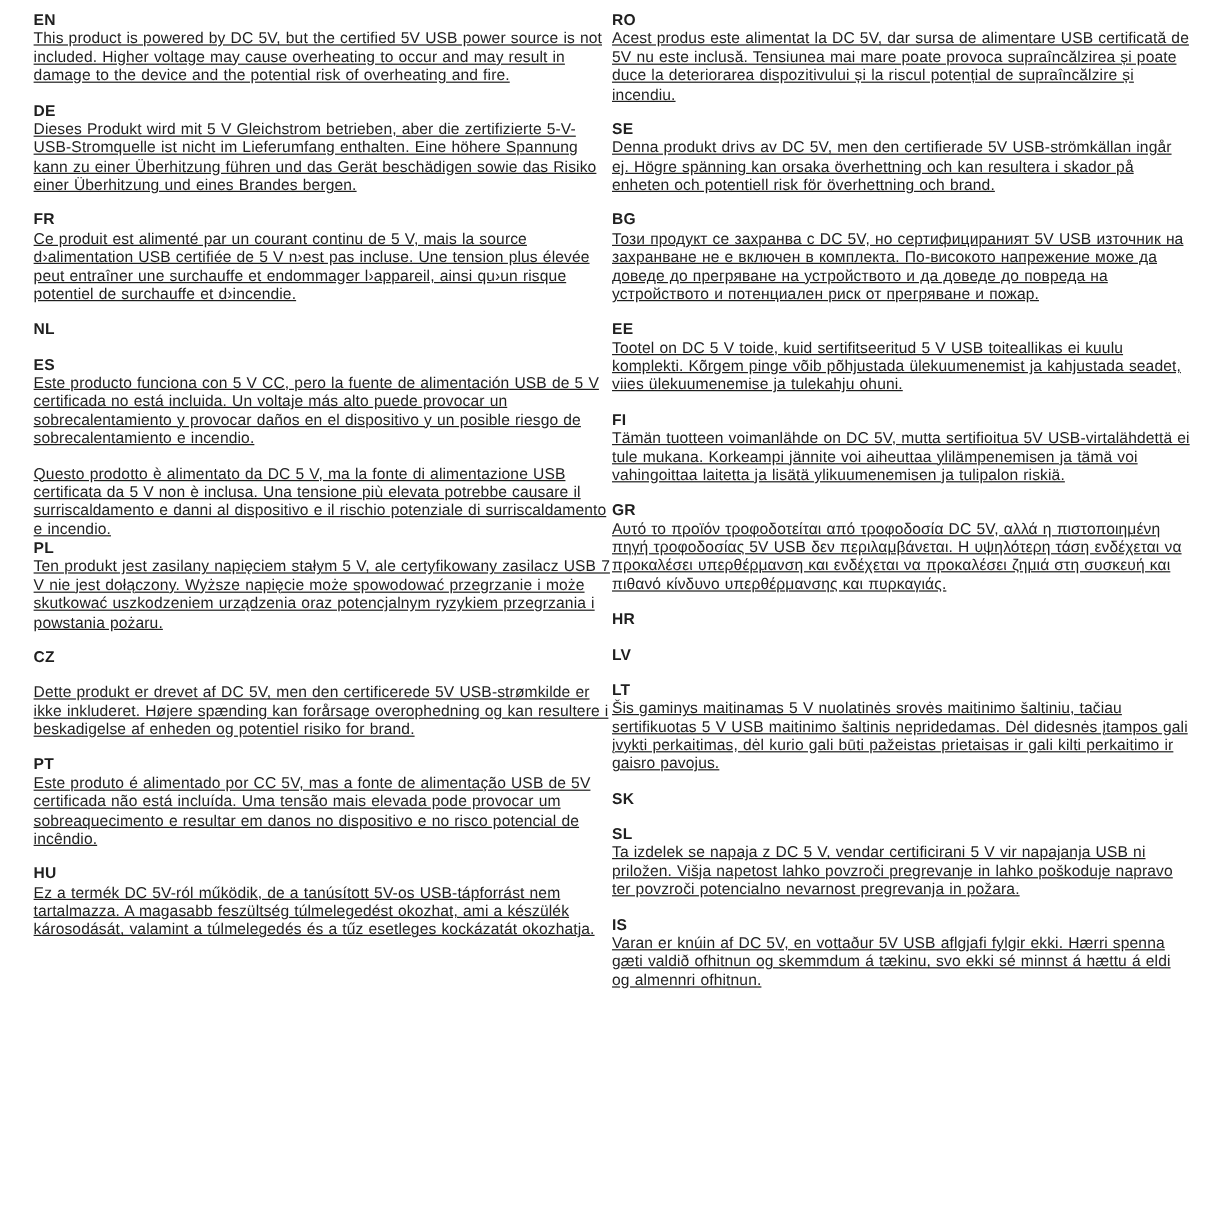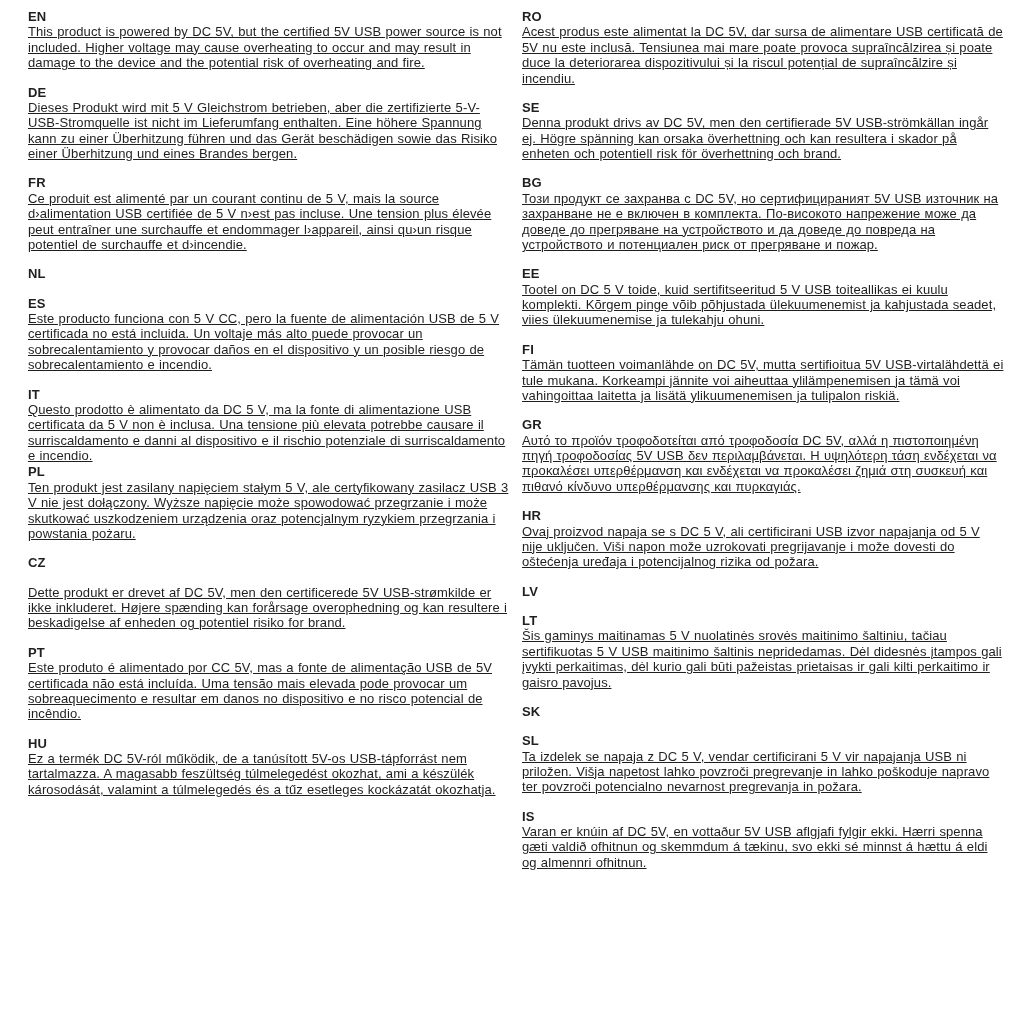--- a/index.html
+++ b/index.html
@@ -9,21 +9,21 @@
     height: 1024px;
     background: #ffffff;
     overflow: hidden;
   }
   .page {
     box-sizing: border-box;
     width: 1024px;
     height: 1024px;
     padding: 9px 8px 0 28px;
     display: flex;
-    gap: 12px;
+    gap: 0;
     font-family: "Liberation Sans", "DejaVu Sans", sans-serif;
     color: #1f1f1f;
     background: #ffffff;
   }
   .col {
     width: 482px;
     flex: 0 0 482px;
   }
   .lang-block {
     margin: 0 0 14px 0;
@@ -66,26 +66,25 @@
       <p class="lang-text">Ce produit est alimenté par un courant continu de 5 V, mais la source d›alimentation USB certifiée de 5 V n›est pas incluse. Une tension plus élevée peut entraîner une surchauffe et endommager l›appareil, ainsi qu›un risque potentiel de surchauffe et d›incendie.</p>
     </section>
     <section class="lang-block">
       <h2 class="lang-code">NL</h2>
     </section>
     <section class="lang-block">
       <h2 class="lang-code">ES</h2>
       <p class="lang-text">Este producto funciona con 5 V CC, pero la fuente de alimentación USB de 5 V certificada no está incluida. Un voltaje más alto puede provocar un sobrecalentamiento y provocar daños en el dispositivo y un posible riesgo de sobrecalentamiento e incendio.</p>
     </section>
     <section class="lang-block tight">
-      <h2 class="lang-code">IT</h2>
       <p class="lang-text">Questo prodotto è alimentato da DC 5 V, ma la fonte di alimentazione USB certificata da 5 V non è inclusa. Una tensione più elevata potrebbe causare il surriscaldamento e danni al dispositivo e il rischio potenziale di surriscaldamento e incendio.</p>
     </section>
     <section class="lang-block">
       <h2 class="lang-code">PL</h2>
-      <p class="lang-text">Ten produkt jest zasilany napięciem stałym 5 V, ale certyfikowany zasilacz USB 3 V nie jest dołączony. Wyższe napięcie może spowodować przegrzanie i może skutkować uszkodzeniem urządzenia oraz potencjalnym ryzykiem przegrzania i powstania pożaru.</p>
+      <p class="lang-text">Ten produkt jest zasilany napięciem stałym 5 V, ale certyfikowany zasilacz USB 7 V nie jest dołączony. Wyższe napięcie może spowodować przegrzanie i może skutkować uszkodzeniem urządzenia oraz potencjalnym ryzykiem przegrzania i powstania pożaru.</p>
     </section>
     <section class="lang-block">
       <h2 class="lang-code">CZ</h2>
     </section>
     <section class="lang-block">
       <p class="lang-text">Dette produkt er drevet af DC 5V, men den certificerede 5V USB-strømkilde er ikke inkluderet. Højere spænding kan forårsage overophedning og kan resultere i beskadigelse af enheden og potentiel risiko for brand.</p>
     </section>
     <section class="lang-block">
       <h2 class="lang-code">PT</h2>
       <p class="lang-text">Este produto é alimentado por CC 5V, mas a fonte de alimentação USB de 5V certificada não está incluída. Uma tensão mais elevada pode provocar um sobreaquecimento e resultar em danos no dispositivo e no risco potencial de incêndio.</p>
@@ -116,21 +115,20 @@
     <section class="lang-block">
       <h2 class="lang-code">FI</h2>
       <p class="lang-text">Tämän tuotteen voimanlähde on DC 5V, mutta sertifioitua 5V USB-virtalähdettä ei tule mukana. Korkeampi jännite voi aiheuttaa ylilämpenemisen ja tämä voi vahingoittaa laitetta ja lisätä ylikuumenemisen ja tulipalon riskiä.</p>
     </section>
     <section class="lang-block">
       <h2 class="lang-code">GR</h2>
       <p class="lang-text">Αυτό το προϊόν τροφοδοτείται από τροφοδοσία DC 5V, αλλά η πιστοποιημένη πηγή τροφοδοσίας 5V USB δεν περιλαμβάνεται. Η υψηλότερη τάση ενδέχεται να προκαλέσει υπερθέρμανση και ενδέχεται να προκαλέσει ζημιά στη συσκευή και πιθανό κίνδυνο υπερθέρμανσης και πυρκαγιάς.</p>
     </section>
     <section class="lang-block">
       <h2 class="lang-code">HR</h2>
-      <p class="lang-text">Ovaj proizvod napaja se s DC 5 V, ali certificirani USB izvor napajanja od 5 V nije uključen. Viši napon može uzrokovati pregrijavanje i može dovesti do oštećenja uređaja i potencijalnog rizika od požara.</p>
     </section>
     <section class="lang-block">
       <h2 class="lang-code">LV</h2>
     </section>
     <section class="lang-block">
       <h2 class="lang-code">LT</h2>
       <p class="lang-text">Šis gaminys maitinamas 5 V nuolatinės srovės maitinimo šaltiniu, tačiau sertifikuotas 5 V USB maitinimo šaltinis nepridedamas. Dėl didesnės įtampos gali įvykti perkaitimas, dėl kurio gali būti pažeistas prietaisas ir gali kilti perkaitimo ir gaisro pavojus.</p>
     </section>
     <section class="lang-block">
       <h2 class="lang-code">SK</h2>

